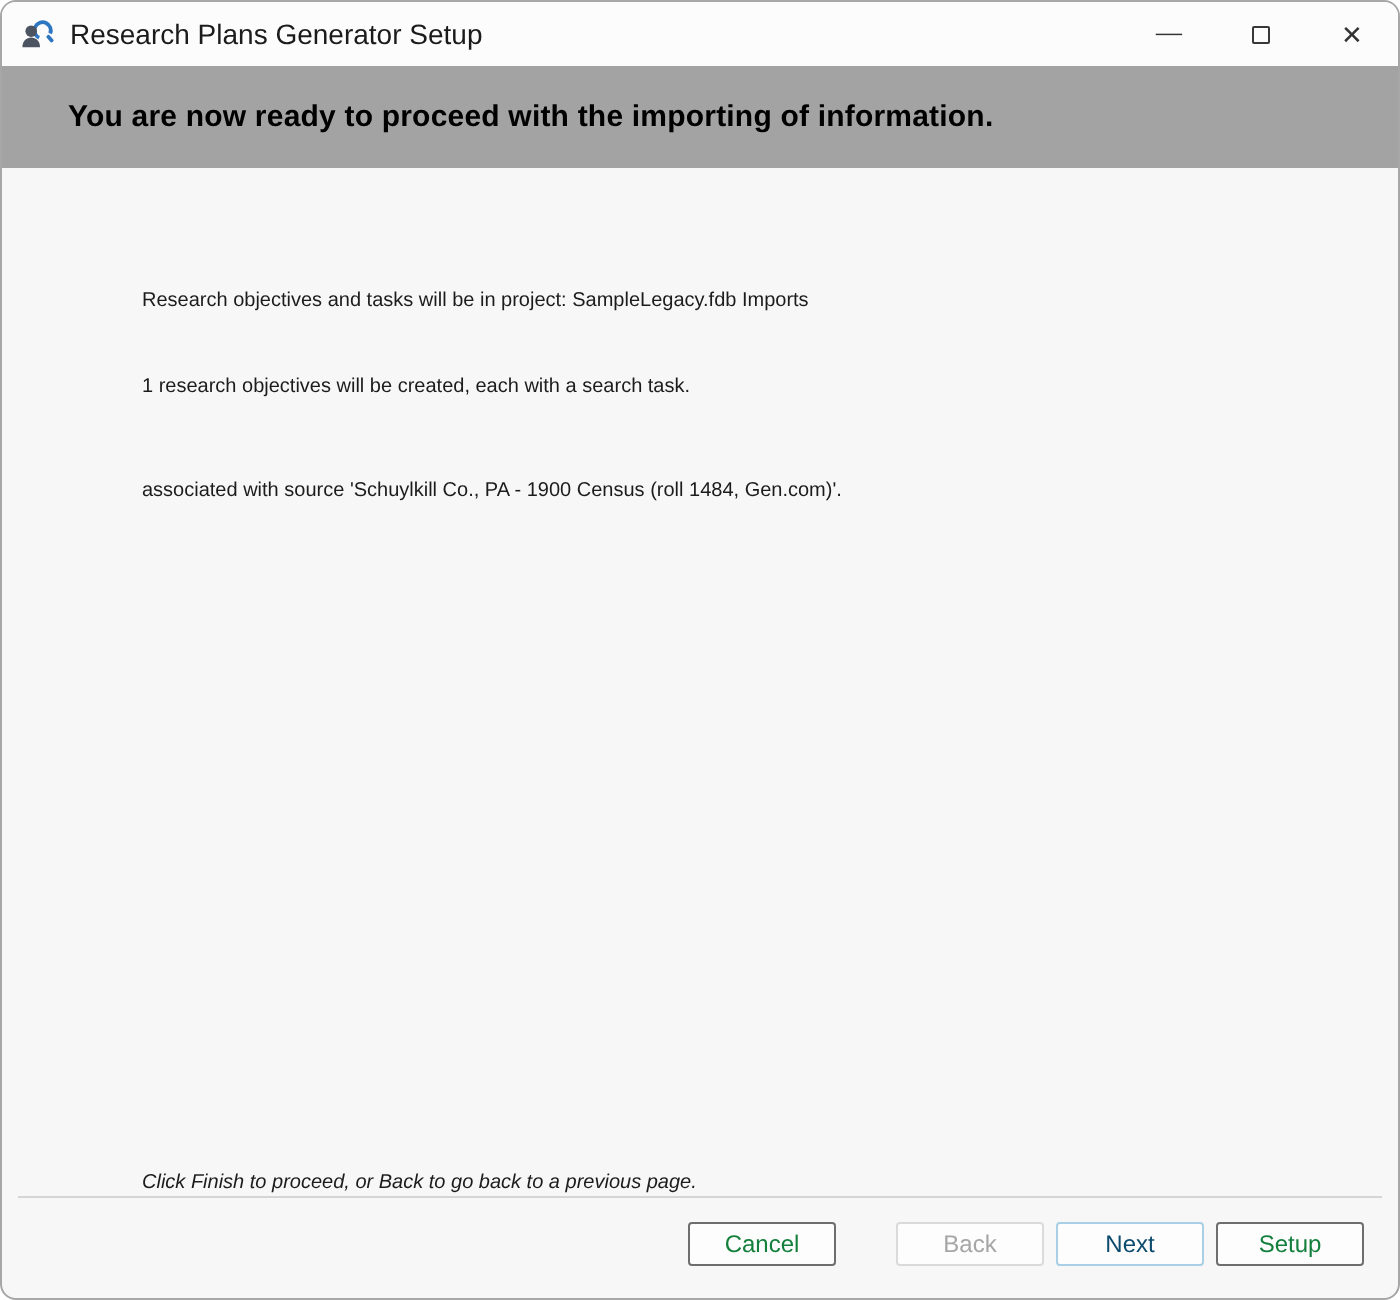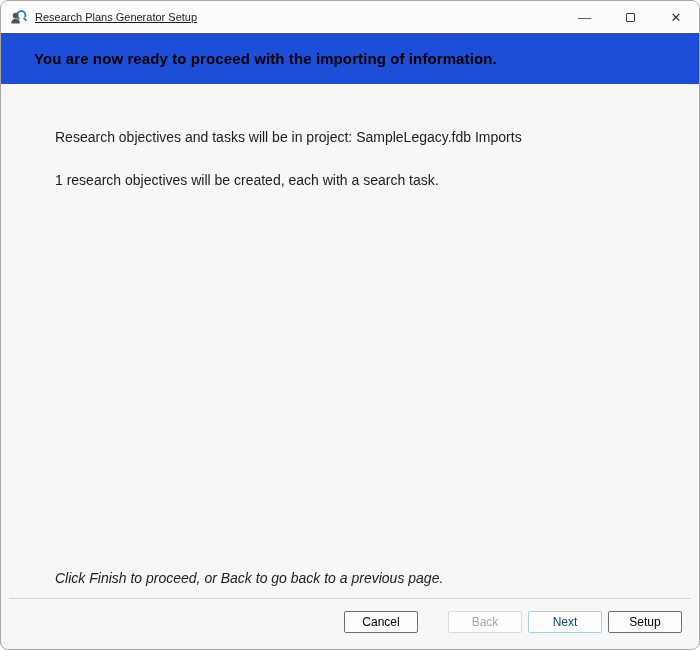--- a/index.html
+++ b/index.html
@@ -17,52 +17,52 @@
   }
 
   
   .titlebar {
     height: 32px;
     background: #fcfcfc;
     display: flex;
     align-items: center;
   }
   .app-icon { margin-left: 9px; width: 17px; height: 17px; display: inline-block; }
-  .title { font-size: 11px; color: #1b1b1b; margin-left: 8px; white-space: nowrap; text-decoration: underline; }
+  .title { font-size: 14px; color: #1b1b1b; margin-left: 8px; white-space: nowrap; }
   .controls { margin-left: auto; display: flex; height: 100%; }
   .ctrl {
     width: 46px; height: 100%;
     display: flex; align-items: center; justify-content: center;
     color: #333; cursor: default;
   }
   .min-glyph { font-size: 11px; color: #333; transform: scaleX(1.2); }
   .maxbox { width: 9px; height: 9px; border: 1px solid #383838; border-radius: 1px; display: block; }
   .close-glyph { font-size: 13px; color: #333; }
 
   
   .banner {
     height: 51px;
-    background: #1d4ed8;
+    background: #a3a3a3;
     display: flex;
     align-items: center;
   }
   .banner-text {
     padding-left: 33px;
     font-size: 15px;
     font-weight: bold;
     color: #000000;
     letter-spacing: 0.1px;
   }
 
   
   .content p {
     position: absolute;
     left: 54px;
-    margin: 0;
-    font-size: 14px;
+    margin: 16px;
+    font-size: 10px;
     color: #1c1c1c;
   }
   .p1 { top: 128px; }
   .p2 { top: 171px; }
   .p3 { top: 203px; line-height: 17px; }
   .hint { top: 569px; font-style: italic; }
 
   
   .separator {
     position: absolute;
@@ -76,21 +76,21 @@
     right: 17px;
     display: flex;
     gap: 6px;
   }
   .btn {
     width: 74px;
     height: 22px;
     padding: 0;
     font-family: "Liberation Sans", sans-serif;
     font-size: 12px;
-    color: #000000;
+    color: #15803d;
     background: #fdfdfd;
     border: 1px solid #6e6e6e;
     border-radius: 2px;
     line-height: 20px;
     text-align: center;
   }
   .btn.disabled-gray { border-color: #dadada; color: #a6a6a6; margin-left: 24px; }
   .btn.disabled-blue { border-color: #a9cfe7; color: #0c4a6e; }
 </style>
 </head>
@@ -121,21 +121,21 @@
     </div>
   </div>
 
   <div class="banner">
     <div class="banner-text">You are now ready to proceed with the importing of information.</div>
   </div>
 
   <div class="content">
     <p class="p1">Research objectives and tasks will be in project: SampleLegacy.fdb Imports</p>
     <p class="p2">1 research objectives will be created, each with a search task.</p>
-    <p class="p3"><br></p>
+    <p class="p3"><br><span>associated with source 'Schuylkill Co., PA - 1900 Census (roll 1484, Gen.com)'.</span></p>
     <p class="hint">Click Finish to proceed, or Back to go back to a previous page.</p>
   </div>
 
   <div class="separator"></div>
 
   <div class="buttonbar">
     <button class="btn">Cancel</button>
     <button class="btn disabled-gray" disabled="">Back</button>
     <button class="btn disabled-blue" disabled="">Next</button>
     <button class="btn">Setup</button>

